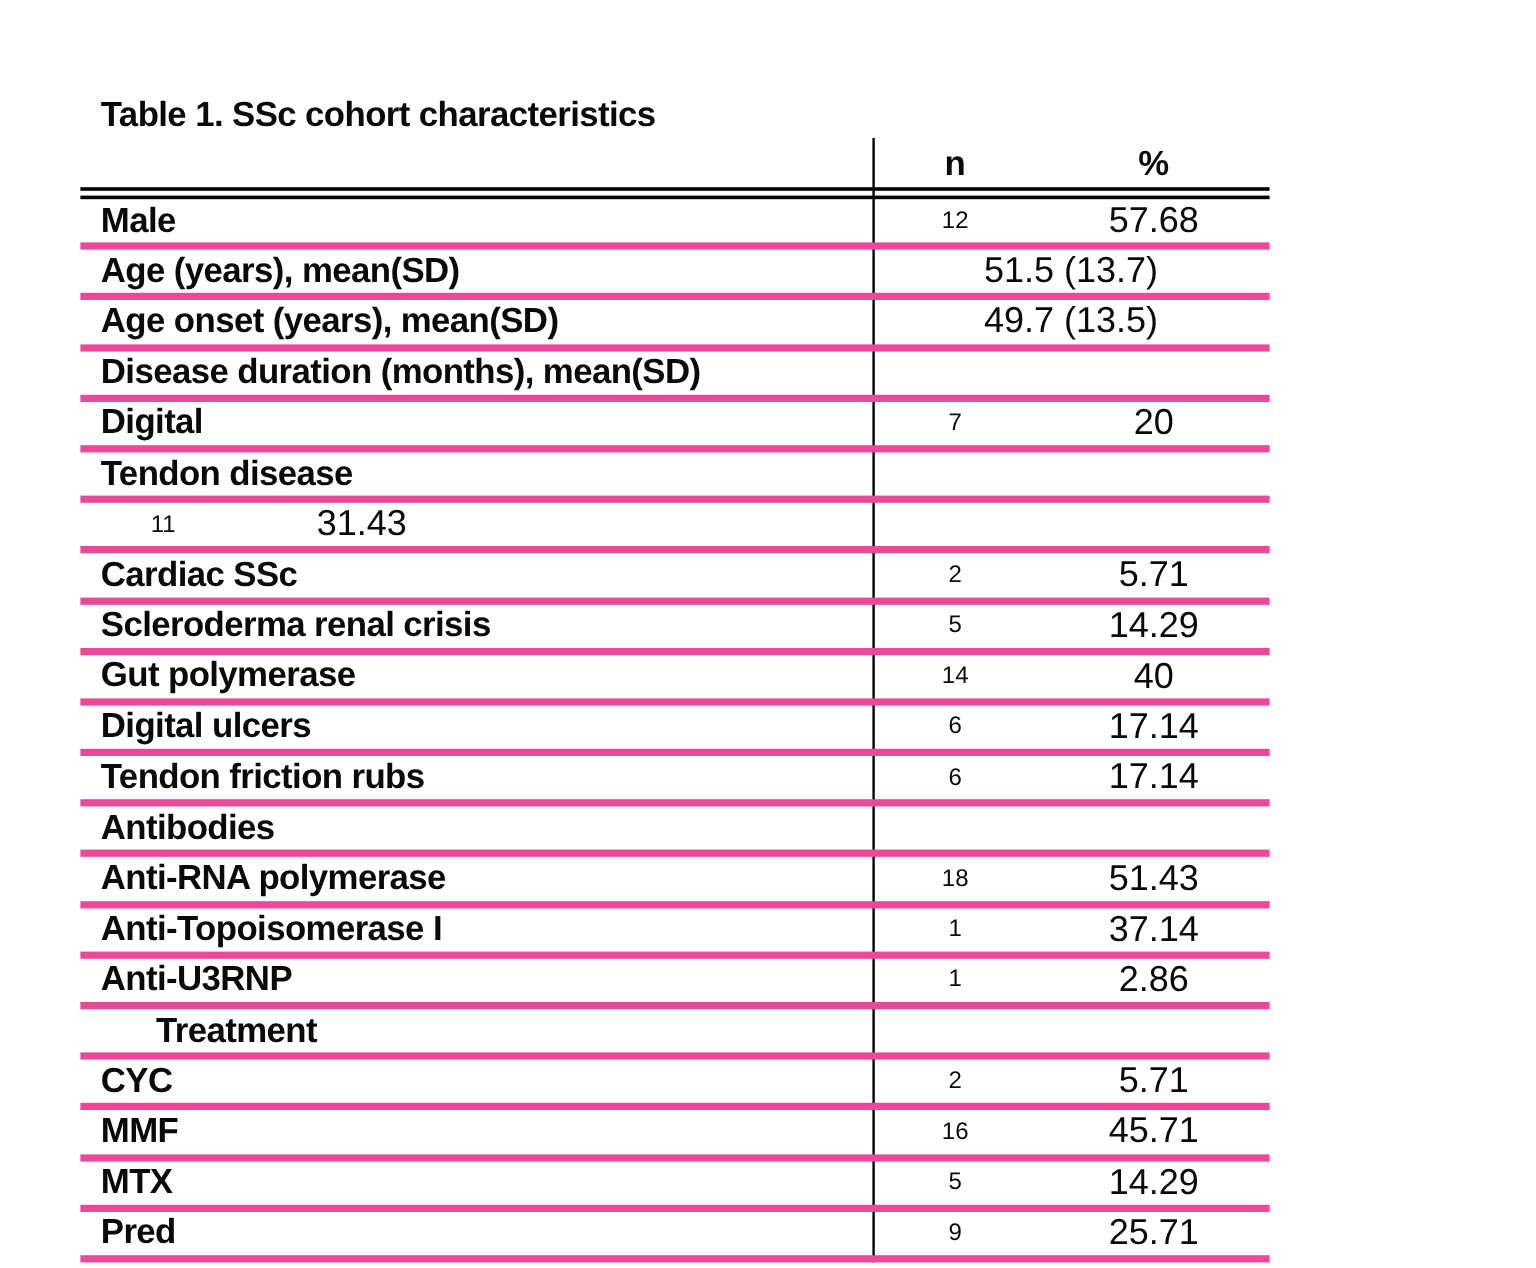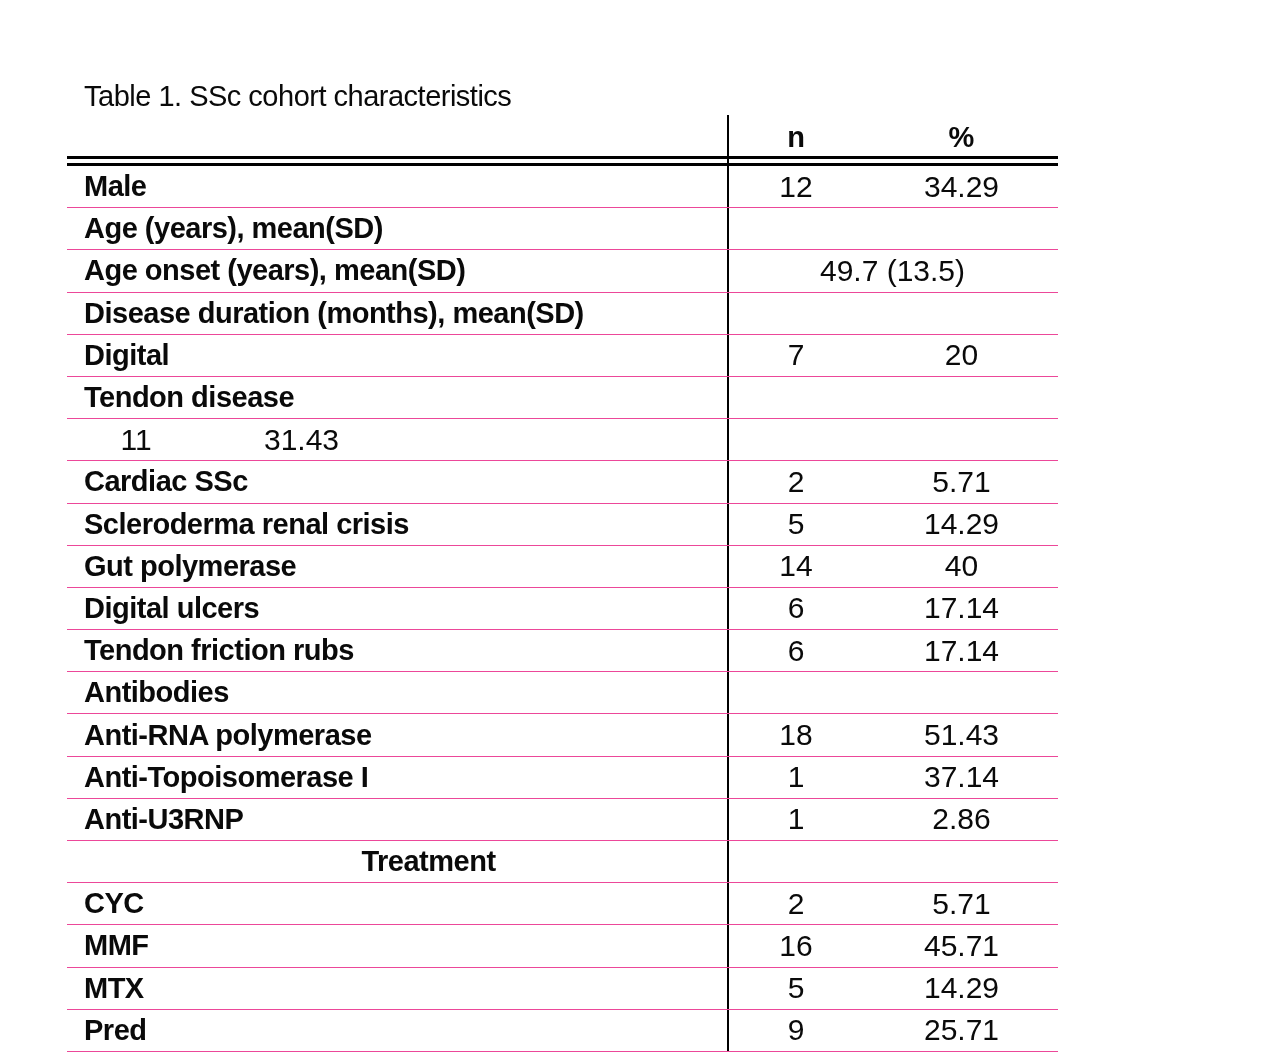--- a/index.html
+++ b/index.html
@@ -14,21 +14,21 @@
     background: #ffffff;
     overflow: hidden;
     font-family: "Liberation Sans", sans-serif;
     color: #0a0a0a;
   }
   #title {
     position: absolute;
     left: 84px;
     top: 80px;
     font-size: 29px;
-    font-weight: normal;
+    font-weight: bold;
     letter-spacing: -0.5px;
     white-space: nowrap;
   }
   
   .col-head {
     position: absolute;
     top: 118px;
     height: 38px;
     line-height: 38px;
     text-align: center;
@@ -65,38 +65,38 @@
     position: absolute;
     left: 67px;
     top: 166px;
     width: 991px;
   }
   .row {
     box-sizing: border-box;
     height: 42.19px;
     display: flex;
     align-items: center;
-    border-bottom: 1px solid #ec4899;
+    border-bottom: 6px solid #ec4899;
   }
   .cell-label {
     box-sizing: border-box;
     width: 660px;
     padding-left: 17px;
     font-size: 29px;
     font-weight: bold;
     letter-spacing: -0.5px;
     white-space: nowrap;
     overflow: hidden;
   }
-  .cell-label.indent { padding-left: 63px; text-align: center; }
+  .cell-label.indent { padding-left: 63px; }
   .cell-n {
     box-sizing: border-box;
     width: 138px;
     text-align: center;
-    font-size: 30px;
+    font-size: 20px;
   }
   .cell-pct {
     box-sizing: border-box;
     width: 193px;
     text-align: center;
     font-size: 30px;
   }
   .cell-span {
     box-sizing: border-box;
     width: 331px;
@@ -116,24 +116,25 @@
   <div id="head-pct" class="col-head">%</div>
 
   <div id="double-rule"></div>
 
   <div id="col-divider"></div>
 
   <div id="rows">
       <div class="row">
         <div class="cell-label">Male</div>
         <div class="cell-n">12</div>
-        <div class="cell-pct">34.29</div>
+        <div class="cell-pct">57.68</div>
       </div>
       <div class="row">
         <div class="cell-label">Age (years), mean(SD)</div>
+        <div class="cell-span">51.5 (13.7)</div>
       </div>
       <div class="row">
         <div class="cell-label">Age onset (years), mean(SD)</div>
         <div class="cell-span">49.7 (13.5)</div>
       </div>
       <div class="row">
         <div class="cell-label">Disease duration (months), mean(SD)</div>
       </div>
       <div class="row">
         <div class="cell-label">Digital</div>

